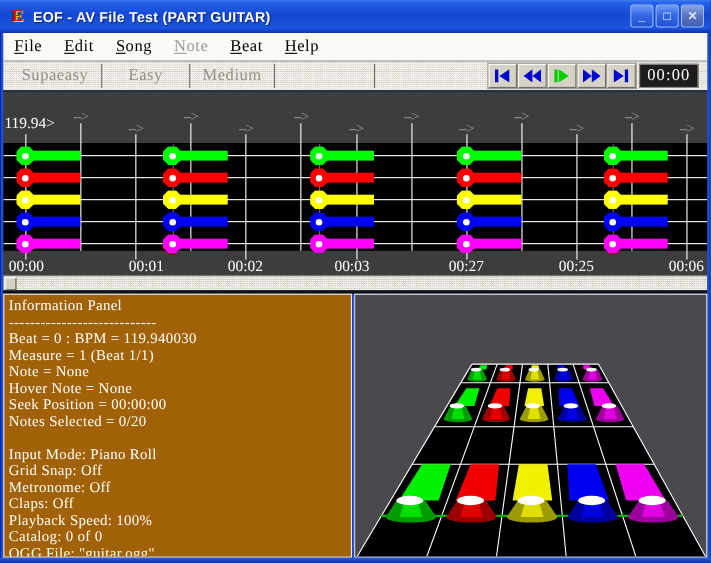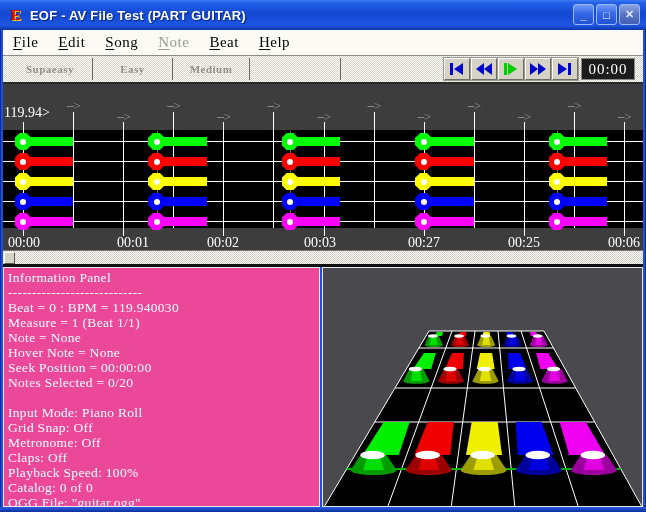--- a/index.html
+++ b/index.html
@@ -27,21 +27,21 @@
   #menubar{position:absolute;left:3px;top:30px;width:640px;height:26px;background:#fbfaf5;
     display:flex;align-items:center;border-bottom:1px solid #8a8a82;box-sizing:border-box;}
   .menu-item{font-size:15px;color:#000;padding:0 10px;letter-spacing:.5px;}
   .menu-item.disabled{color:#9c9c94;}
   .menu-item u{text-underline-offset:2px;}
   
   #tabstrip{position:absolute;left:3px;top:56px;width:640px;height:28px;
     background-image:conic-gradient(#ffffff 25%,#d8d4c8 0 50%,#ffffff 0 75%,#d8d4c8 0);
     background-size:2px 2px;border-bottom:2px solid #2a2a2a;box-sizing:border-box;}
   .tab{position:absolute;top:0;height:26px;display:flex;align-items:center;justify-content:center;
-    font-size:11px;color:#8f8f87;letter-spacing:.5px;font-weight:bold;}
+    font-size:15px;color:#8f8f87;letter-spacing:.5px;}
   .tab.active{background:#fff;color:#000;border:1px solid #4a4a4a;border-bottom:none;
     border-radius:5px 5px 0 0;box-sizing:border-box;height:26px;}
   .tab-sep{position:absolute;top:2px;width:1px;height:22px;background:#6a6a62;}
   #transport{position:absolute;right:8px;top:2px;display:flex;gap:1px;align-items:center;}
   .tbtn{width:26px;height:22px;background:#d6d2c6;border:1px solid;
     border-color:#ffffff #6e6e66 #6e6e66 #ffffff;outline:1px solid #9a9a92;
     display:flex;align-items:center;justify-content:center;box-sizing:border-box;}
   #time-display{width:54px;height:22px;margin-left:2px;background:#1c1c1c;color:#fff;
     border:1px solid #8a8a82;display:flex;align-items:center;justify-content:center;
     font-size:15px;box-sizing:border-box;letter-spacing:1px;}
@@ -59,21 +59,21 @@
     clip-path:polygon(30% 0,70% 0,100% 30%,100% 70%,70% 100%,30% 100%,0 70%,0 30%);}
   .gem .dot{position:absolute;left:5.5px;top:5.5px;width:6px;height:6px;border-radius:50%;background:#fff;}
   .tl-label{position:absolute;top:151px;width:46px;text-align:center;color:#fff;font-size:14px;}
   #pr-scroll{position:absolute;left:0;top:166px;width:640px;height:14px;
     background-image:conic-gradient(#ffffff 25%,#d0ccc0 0 50%,#ffffff 0 75%,#d0ccc0 0);
     background-size:2px 2px;border-top:1px solid #7a7a72;box-sizing:border-box;}
   #pr-thumb{position:absolute;left:1px;top:1px;width:11px;height:12px;background:#d6d2c6;
     border:1px solid;border-color:#ffffff #5a5a52 #5a5a52 #ffffff;box-sizing:border-box;}
   
   #bottom-gap{position:absolute;left:3px;top:264px;width:640px;height:3px;background:#101010;}
-  #info-panel{position:absolute;left:3px;top:267px;width:317px;height:240px;background:#ec4899;
+  #info-panel{position:absolute;left:3px;top:267px;width:317px;height:240px;background:#a16207;
     border:1px solid #e8e8e8;box-sizing:border-box;color:#fff;font-size:13.5px;
     line-height:15px;padding:2px 4px;white-space:pre;overflow:hidden;letter-spacing:.3px;}
   #view3d-panel{position:absolute;left:322px;top:267px;width:321px;height:240px;background:#4a4a4e;
     border:1px solid #e8e8e8;box-sizing:border-box;overflow:hidden;}
   #bottom-border{position:absolute;left:0;top:507px;width:646px;height:5px;
     background:linear-gradient(180deg,#2a5ce4,#0c2f9c);}
   .icon-svg{display:block;}
 </style>
 </head>
 <body>

